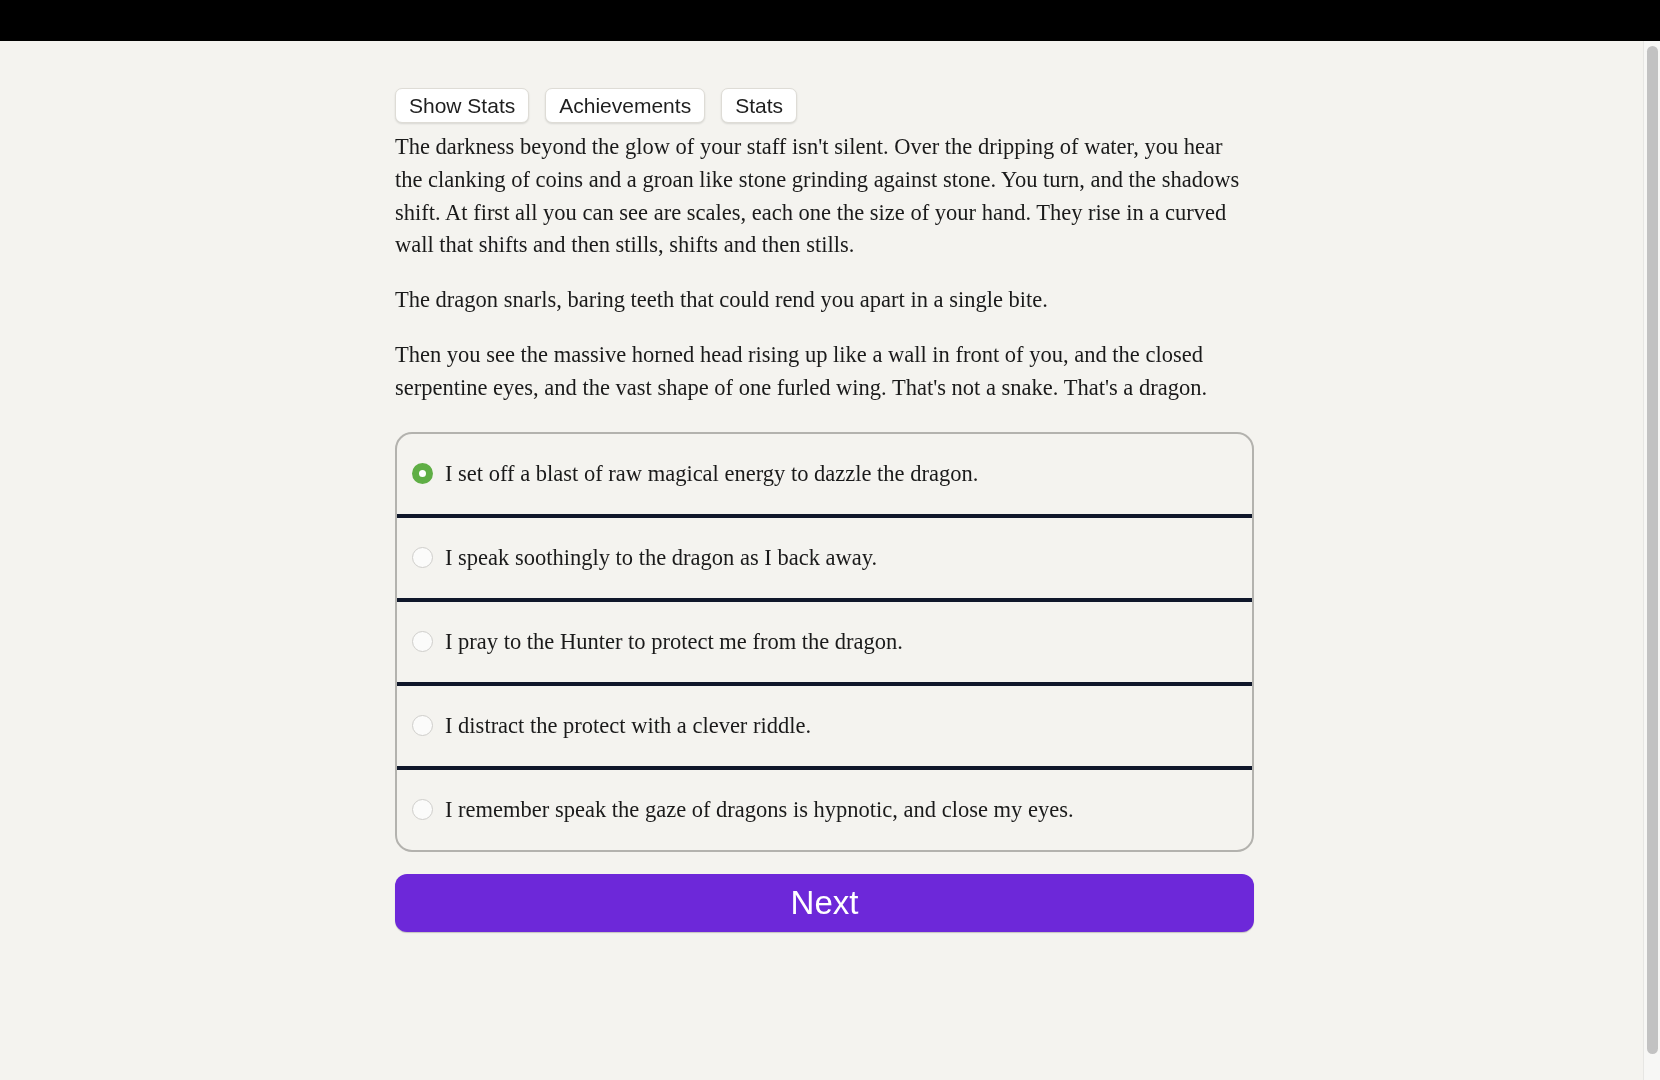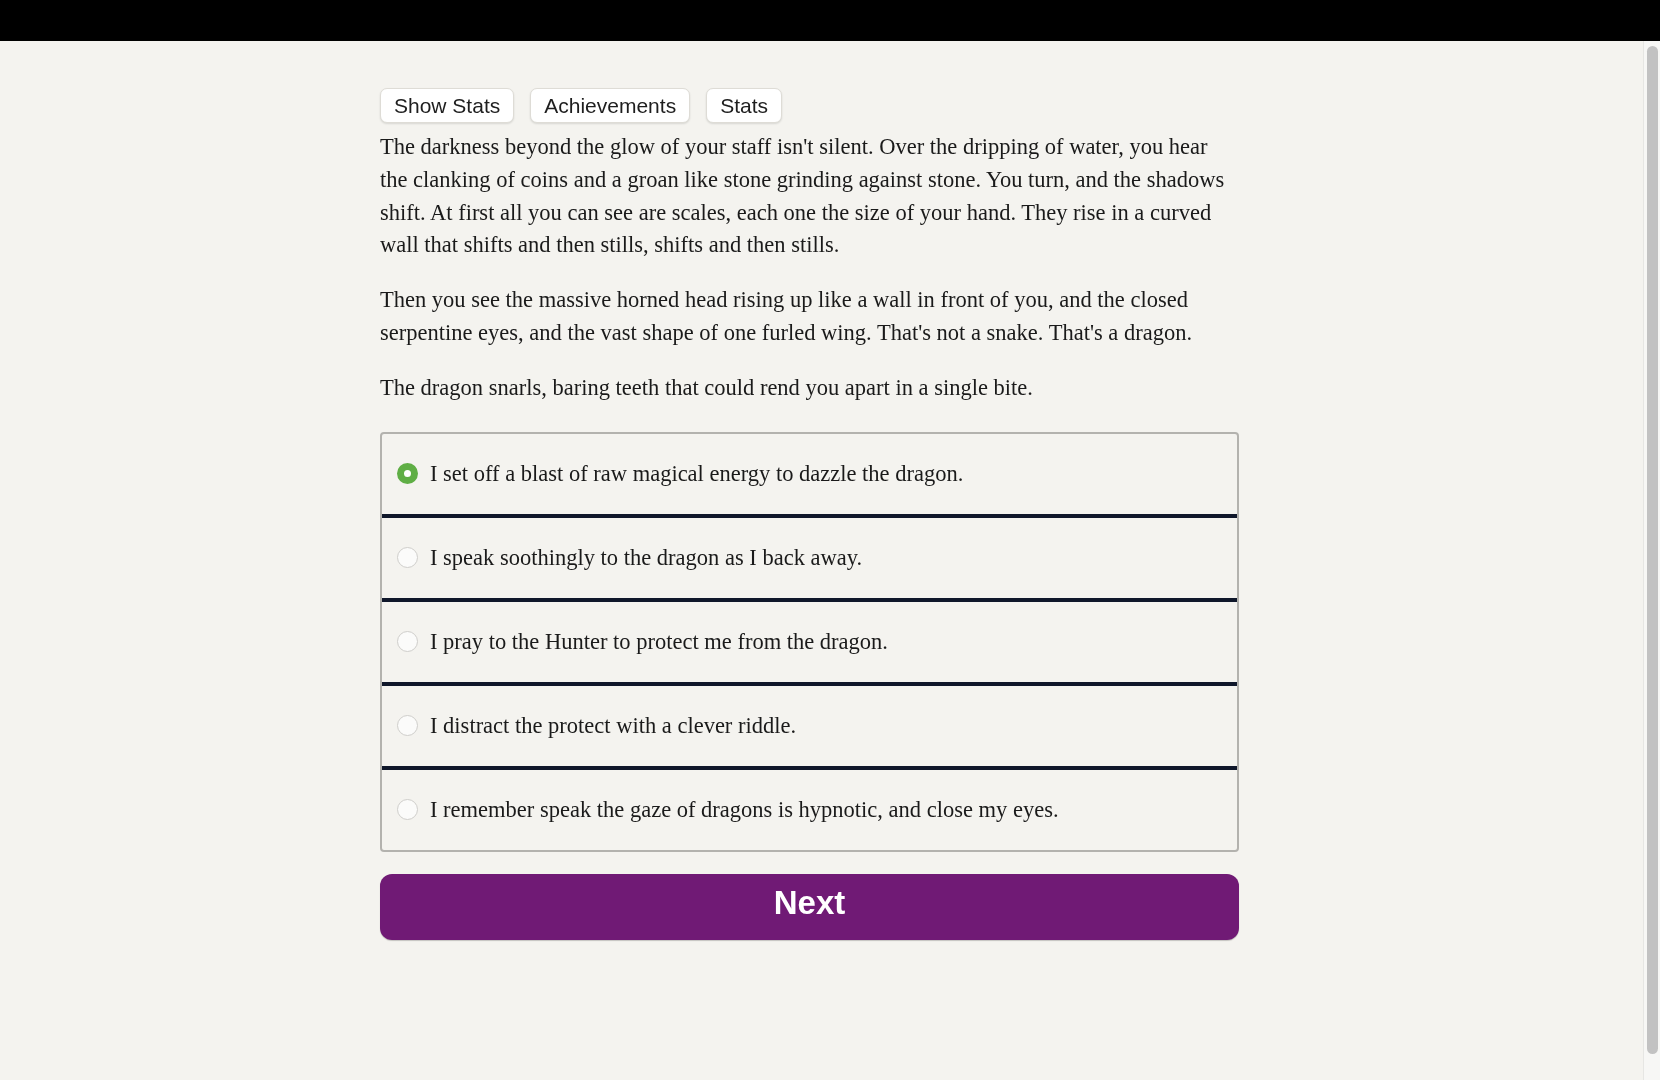--- a/index.html
+++ b/index.html
@@ -15,61 +15,61 @@
   }
   .scroll-track {
     position: absolute; left: 1643px; top: 41px; width: 17px; height: 1039px;
     background: #f7f7f5; border-left: 1px solid #e6e6e3; box-sizing: border-box;
   }
   .scroll-thumb {
     position: absolute; left: 3px; top: 5px; width: 11px; height: 1008px;
     background: #c2c2c2; border-radius: 6px;
   }
   .container {
-    position: absolute; left: 380px; top: 88px; width: 859px;
+    position: absolute; left: 395px; top: 88px; width: 859px;
   }
   .toolbar { display: flex; gap: 16px; height: 35px; }
   .tbtn {
     font-family: "Liberation Sans", "DejaVu Sans", sans-serif;
     font-size: 21px; color: #1e1e1e;
     background: #fff; border: 1px solid #dedcd6; border-radius: 7px;
     box-shadow: 0 1px 2px rgba(0,0,0,0.12);
     padding: 0 13px; height: 35px; line-height: 33px;
     box-sizing: border-box; cursor: pointer; white-space: nowrap;
   }
   .story { margin-top: 8px; }
   .story p {
     margin: 0 0 22px 0; font-size: 22.5px; line-height: 32.8px;
   }
   .choices {
     margin-top: 27px;
-    border: 2px solid #b3b2ae; border-radius: 4px;
+    border: 2px solid #b3b2ae; border-radius: 17px;
     background: #f4f3ef; overflow: hidden;
   }
   .choice {
     height: 80px; display: flex; align-items: center;
     border-top: 4px solid #0f172a; cursor: pointer;
     padding-left: 15px;
   }
   .choice:first-child { border-top: none; }
   .radio {
     width: 21px; height: 21px; border-radius: 50%;
     box-sizing: border-box; flex: 0 0 auto; margin-right: 12px;
     border: 1px solid #cfcecb; background: #fbfbfa;
   }
   .radio.checked {
     border: 7px solid #5fae45; background: #fff;
   }
   .choice-label { font-size: 22.5px; }
   .next-btn {
-    margin-top: 22px; height: 66px; width: 100%;
-    background: #701a75; border-radius: 12px;
+    margin-top: 22px; height: 58px; width: 100%;
+    background: #6d28d9; border-radius: 12px;
     color: #fff; text-align: center;
     font-family: "Liberation Sans", "DejaVu Sans", sans-serif;
-    font-weight: bold; font-size: 33px; line-height: 58px;
+    font-weight: normal; font-size: 33px; line-height: 58px;
     cursor: pointer; box-shadow: 0 1px 1px rgba(0,0,0,0.2);
   }
 </style>
 </head>
 <body>
 
 <div class="topbar"></div>
 
 <div class="scroll-track">
   <div class="scroll-thumb"></div>
@@ -77,22 +77,22 @@
 
 <div class="container">
   <div class="toolbar">
     <button class="tbtn">Show Stats</button>
     <button class="tbtn">Achievements</button>
     <button class="tbtn">Stats</button>
   </div>
 
   <div class="story">
     <p>The darkness beyond the glow of your staff isn't silent. Over the dripping of water, you hear the clanking of coins and a groan like stone grinding against stone. You turn, and the shadows shift. At first all you can see are scales, each one the size of your hand. They rise in a curved wall that shifts and then stills, shifts and then stills.</p>
+    <p>The dragon snarls, baring teeth that could rend you apart in a single bite.</p>
     <p>Then you see the massive horned head rising up like a wall in front of you, and the closed serpentine eyes, and the vast shape of one furled wing. That's not a snake. That's a dragon.</p>
-    <p>The dragon snarls, baring teeth that could rend you apart in a single bite.</p>
   </div>
 
   <div class="choices">
     <div class="choice">
       <span class="radio checked"></span>
       <span class="choice-label">I set off a blast of raw magical energy to dazzle the dragon.</span>
     </div>
     <div class="choice">
       <span class="radio"></span>
       <span class="choice-label">I speak soothingly to the dragon as I back away.</span>

